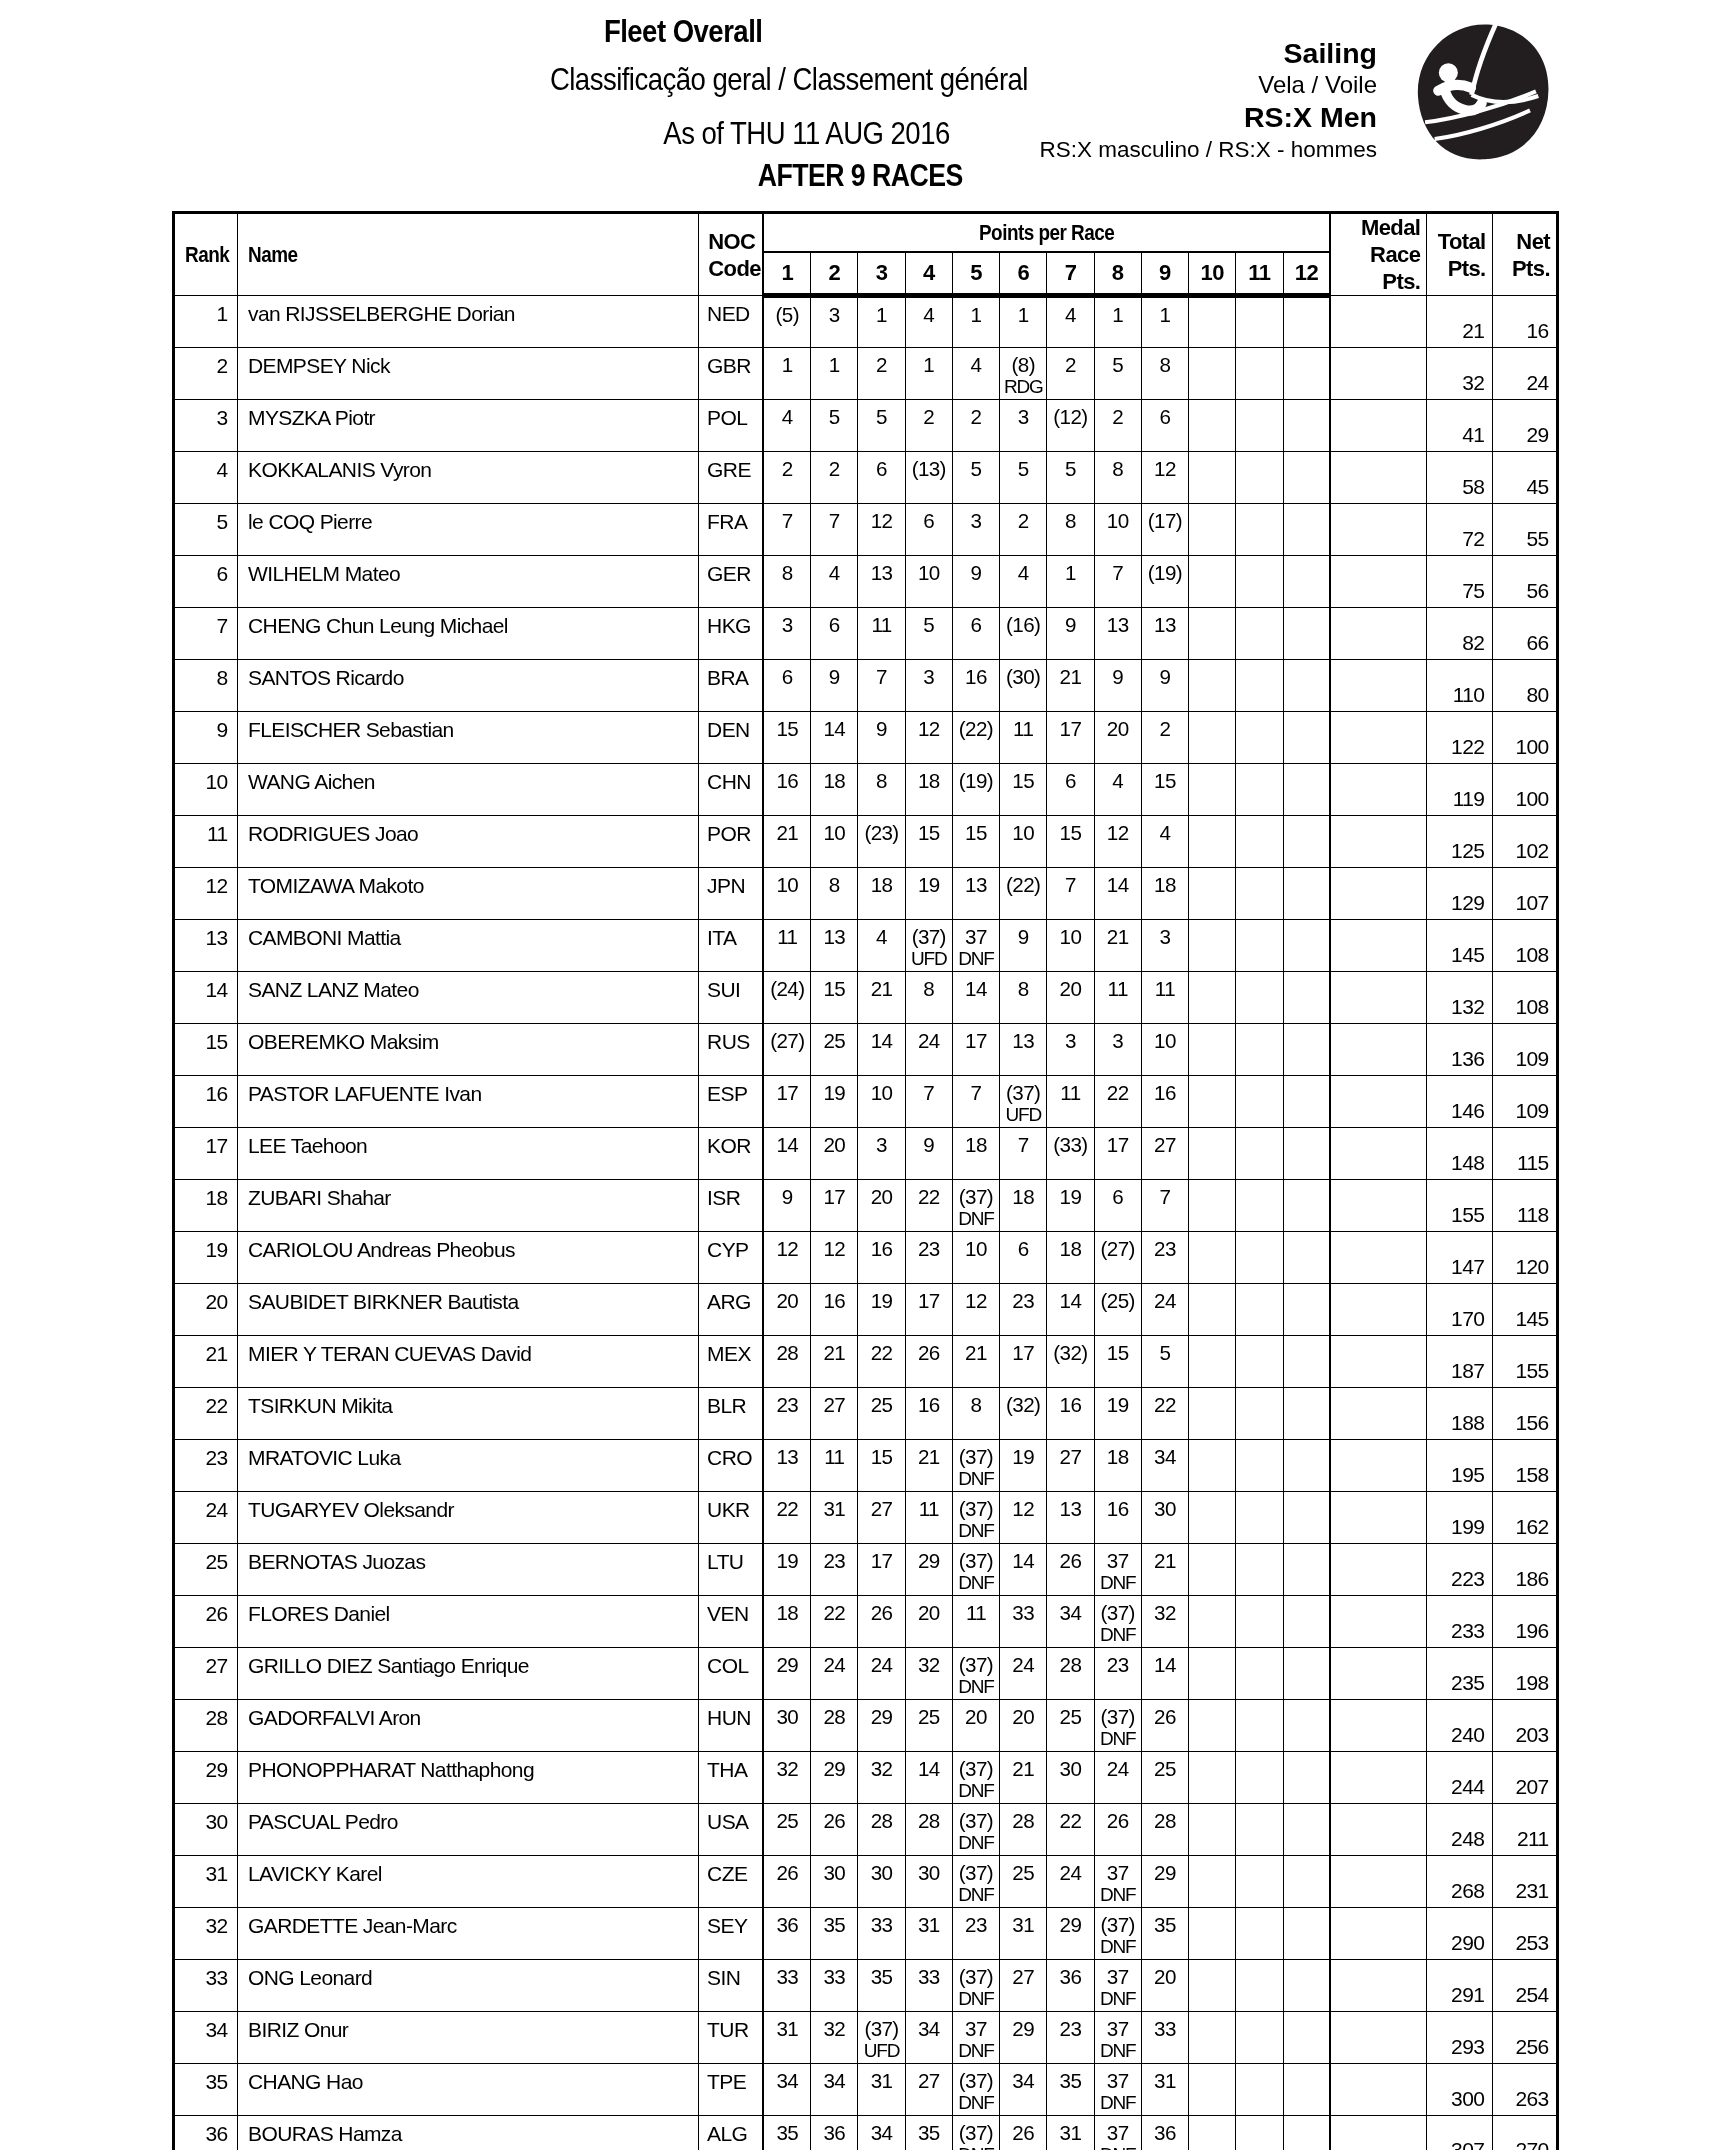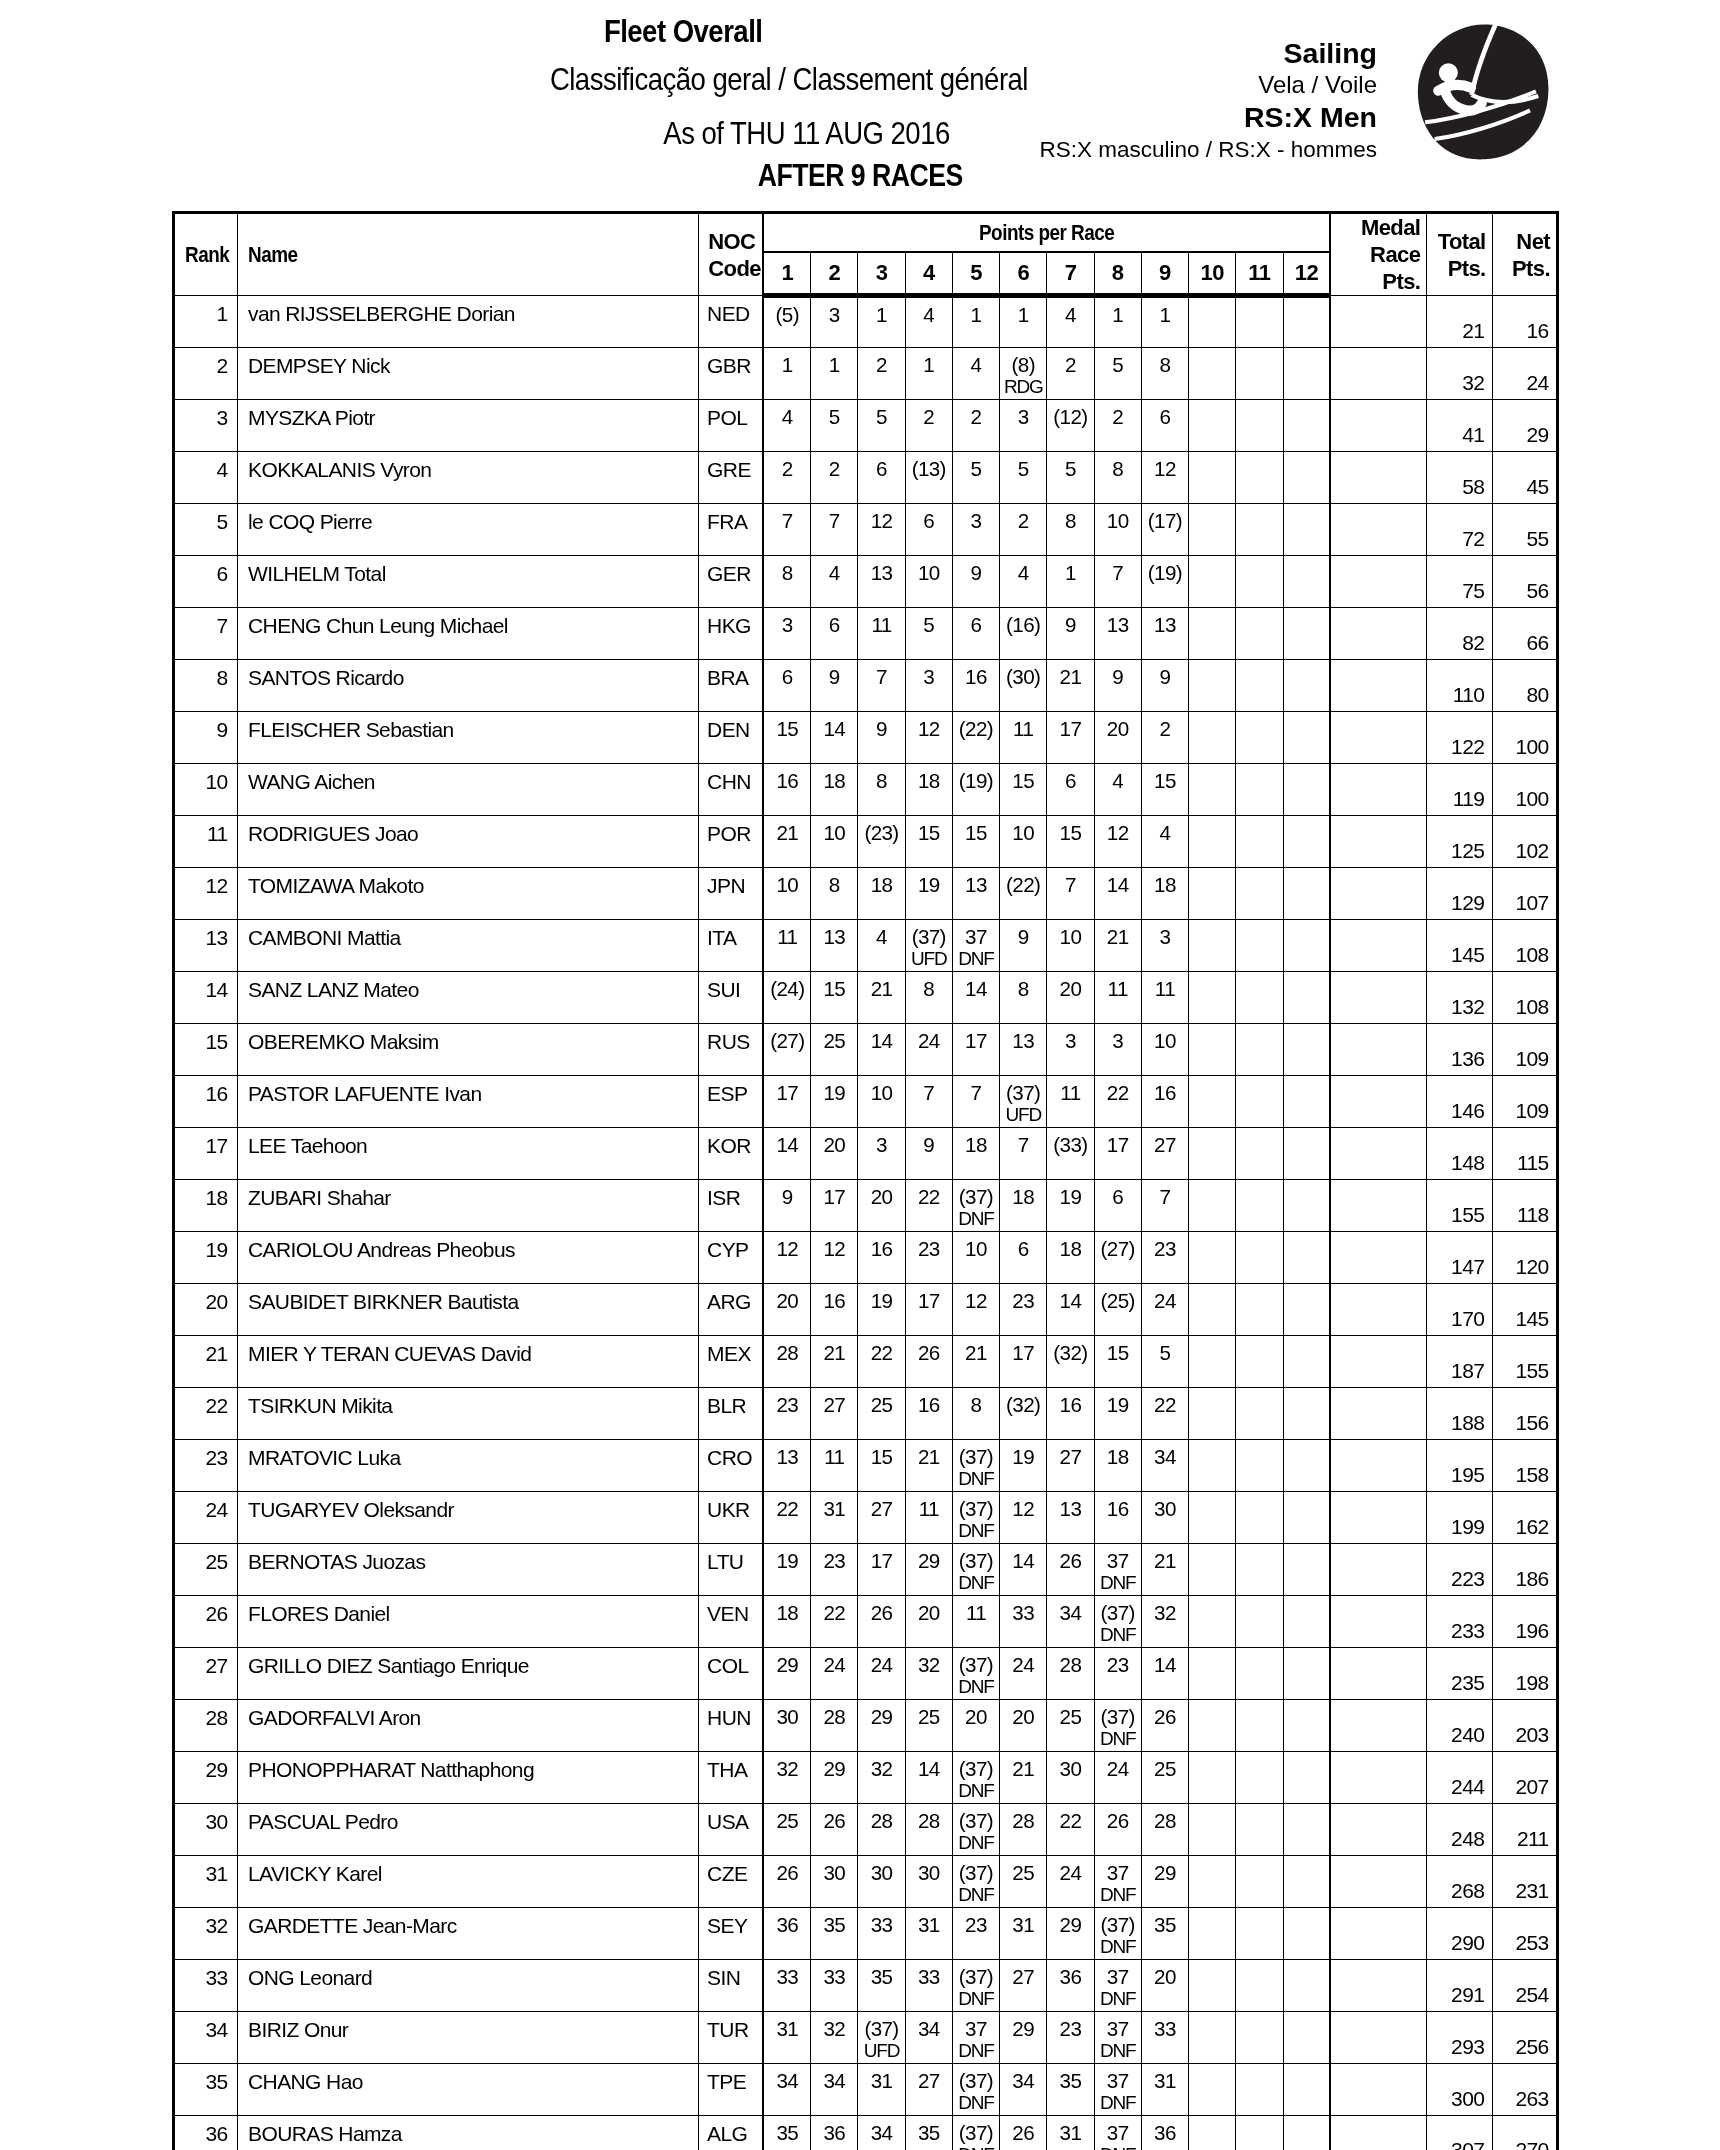--- a/index.html
+++ b/index.html
@@ -491,21 +491,21 @@
           </td>
           <td class="c-net">
             <div class="bot-val">55</div>
           </td>
         </tr>
         <tr>
           <td class="c-rank">
             <div class="rank-val">6</div>
           </td>
           <td class="c-name">
-            <div class="name-val">WILHELM Total</div>
+            <div class="name-val">WILHELM Mateo</div>
           </td>
           <td class="c-noc">
             <div class="noc-val">GER</div>
           </td>
           <td class="c-race">
             <div class="race-v">8</div>
             <div class="race-n"></div>
           </td>
           <td class="c-race">
             <div class="race-v">4</div>

